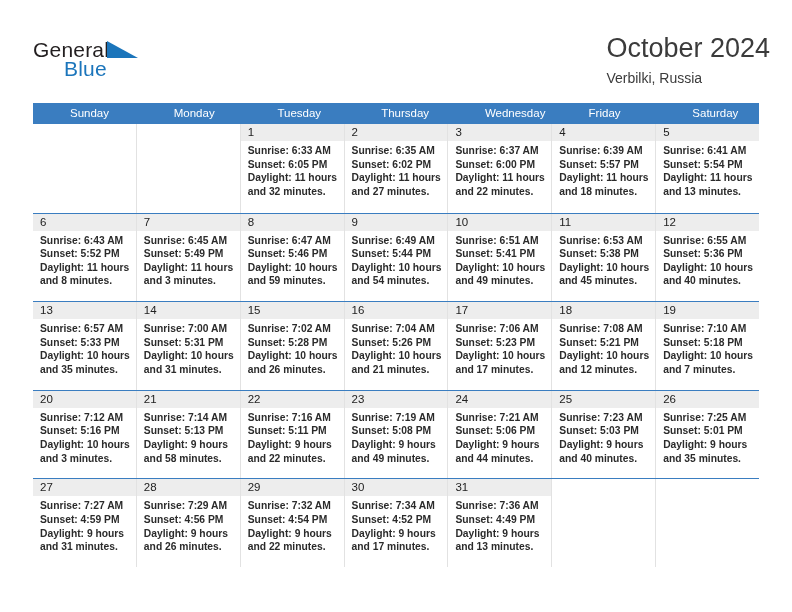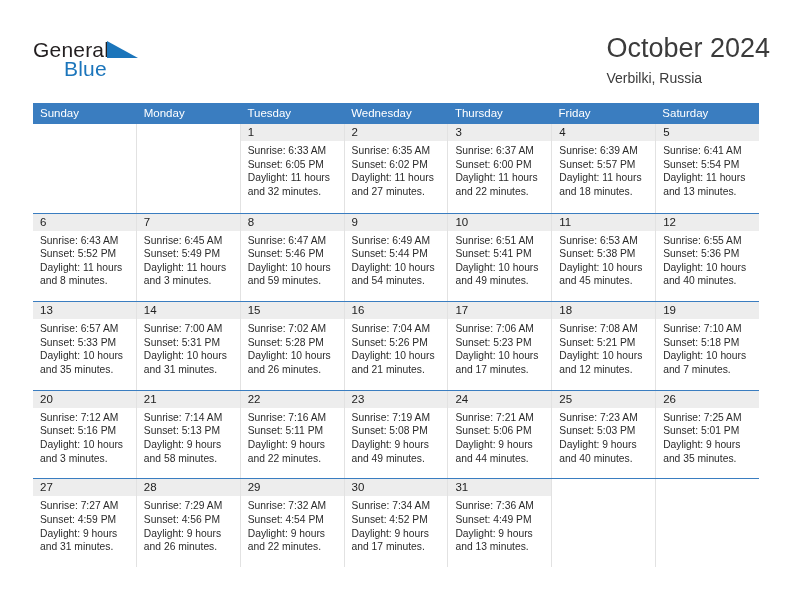--- a/index.html
+++ b/index.html
@@ -96,24 +96,24 @@
     width: 726px;
     height: 21px;
     background: #3a7dc0;
   }
   .dow-cell {
     flex: 1 1 0;
     min-width: 0;
     color: #ffffff;
     font-size: 11.5px;
     line-height: 21px;
-    padding-left: 7px;
     box-sizing: border-box;
     white-space: nowrap;
     overflow: hidden;
+    margin-left: 37px;
   }
 
   .week {
     display: flex;
     width: 726px;
     height: 88.6px;
     border-top: 1.2px solid #3a7dc0;
     box-sizing: border-box;
   }
   .week:first-of-type {
@@ -140,20 +140,21 @@
   }
   .daynum {
     font-size: 11.5px;
     color: #222222;
     line-height: 17px;
     padding-left: 7px;
     display: block;
   }
   .details {
     padding: 3px 6px 0 7px;
+    font-weight: bold;
   }
   .detail-line {
     font-size: 10.3px;
     line-height: 13.6px;
     color: #2b2b2b;
     white-space: nowrap;
   }
   .detail-line.wrap {
     white-space: normal;
   }
@@ -176,22 +177,22 @@
       <div class="cal-subtitle">Verbilki, Russia</div>
     </div>
 
   </div>
 
   <div class="calendar">
     <div class="dow-row" id="dow-row">
         <div class="dow-cell">Sunday</div>
         <div class="dow-cell">Monday</div>
         <div class="dow-cell">Tuesday</div>
+        <div class="dow-cell">Thursday</div>
         <div class="dow-cell">Wednesday</div>
-        <div class="dow-cell">Thursday</div>
         <div class="dow-cell">Friday</div>
         <div class="dow-cell">Saturday</div>
       </div>
     <div id="weeks-container">
         <div class="week">
           <div class="day-cell empty">
             <div class="daynum-band">
               <span class="daynum"></span>
             </div>
           </div>

